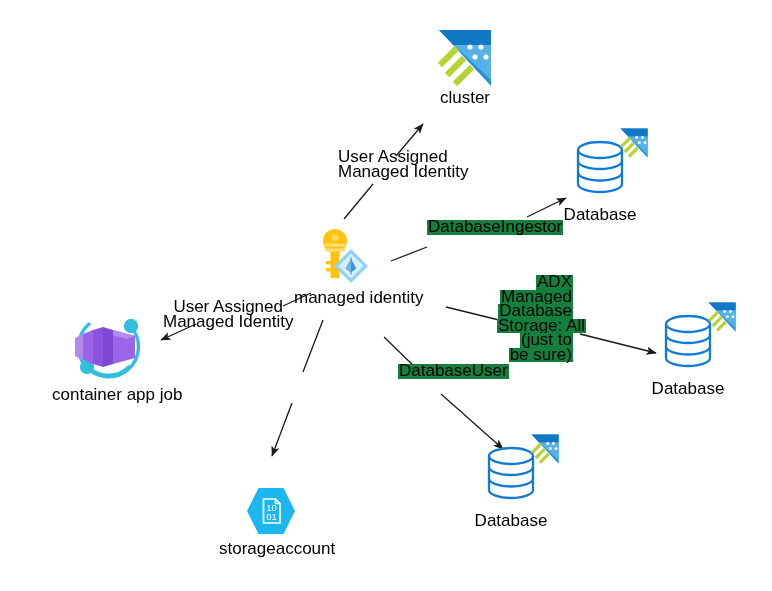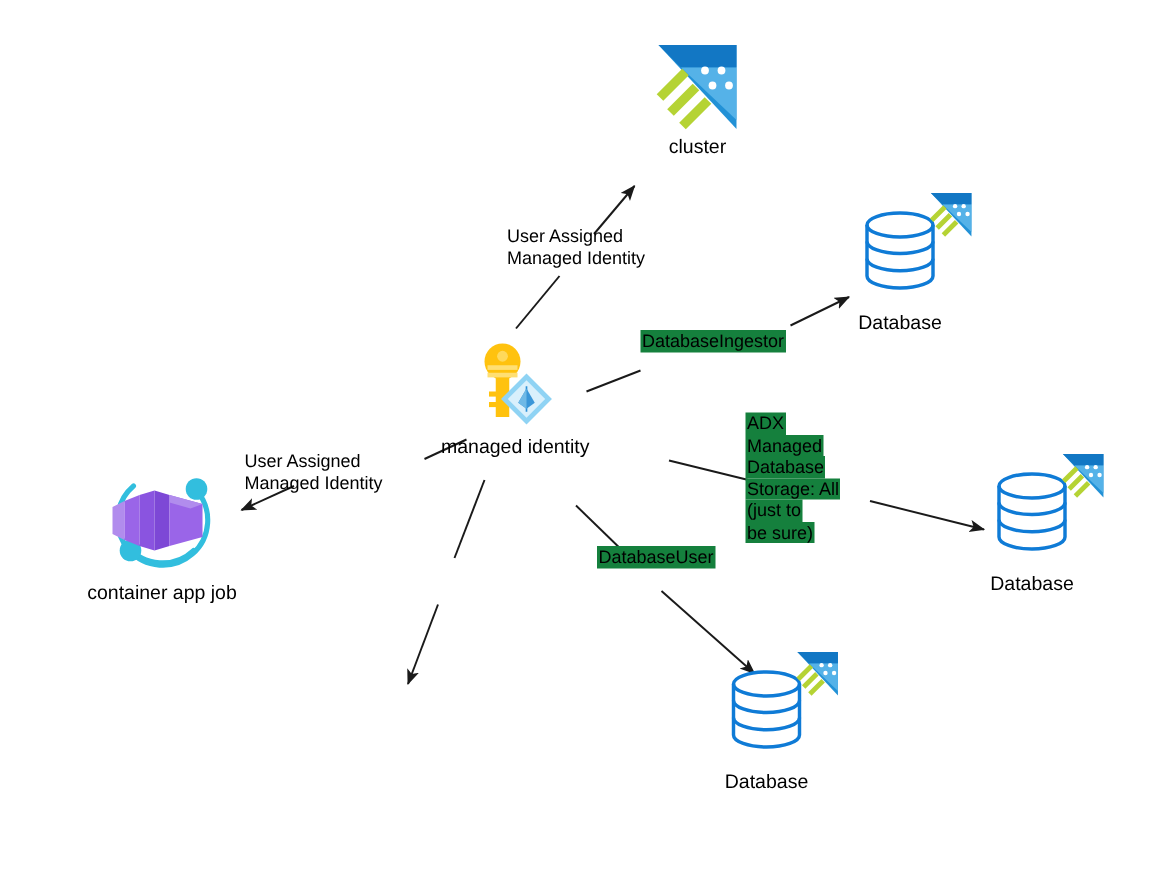--- a/index.html
+++ b/index.html
@@ -31,32 +31,32 @@
   }
   .node {
     position: absolute;
     text-align: center;
   }
   .node-icon {
     position: relative;
     margin: 0 auto;
   }
   .node-label {
-    font-size: 13px;
+    font-size: 17px;
     color: #000000;
     line-height: 15px;
     white-space: nowrap;
     margin-top: 3px;
   }
   .edge-label {
     position: absolute;
-    font-size: 12px;
+    font-size: 17px;
     color: #000000;
     line-height: 14.5px;
-    text-align: left;
+    text-align: right;
     white-space: nowrap;
   }
   .edge-label span {
     background: #15803d;
     display: inline-block;
     padding: 0 1px;
   }
   .edge-label.plain span {
     background: transparent;
   }
@@ -247,20 +247,32 @@
             <line x1="6" y1="40" x2="23" y2="23"></line>
             <line x1="13" y1="50" x2="30" y2="33"></line>
             <line x1="21" y1="59" x2="38" y2="42"></line>
           </g>
         </g>
       </svg>
     </div>
     <div class="node-label" style="margin-left:-16px;">Database</div>
   </div>
 
+  <div class="node" style="left:219px; top:486px; width:103px;">
+    <div class="node-icon" style="width:52px; height:50px;">
+      <svg viewBox="0 0 52 50" width="52" height="50" xmlns="http://www.w3.org/2000/svg">
+        <path d="M13.5 2 L38.5 2 L50 25 L38.5 48 L13.5 48 L2 25 Z" fill="#1cb7f0"></path>
+        <path d="M18.5 13 L30.5 13 L35 17.5 L35 37 L18.5 37 Z" fill="none" stroke="#ffffff" stroke-width="1.7" stroke-linejoin="round"></path>
+        <path d="M30.5 13 L30.5 17.5 L35 17.5" fill="none" stroke="#ffffff" stroke-width="1.7" stroke-linejoin="round"></path>
+        <text x="26.5" y="25" font-family="'Liberation Sans', sans-serif" font-size="9.5" fill="#ffffff" text-anchor="middle">10</text>
+        <text x="26.5" y="34" font-family="'Liberation Sans', sans-serif" font-size="9.5" fill="#ffffff" text-anchor="middle">01</text>
+      </svg>
+    </div>
+    <div class="node-label" style="margin-top:5px;">storageaccount</div>
+  </div>
 
   <div class="edge-label plain" style="left:337px; top:150px; width:104px;">
     <div><span>User Assigned</span></div>
     <div><span>Managed Identity</span></div>
   </div>
 
   <div class="edge-label" style="left:427px; top:220px; width:100px;">
     <div><span>DatabaseIngestor</span></div>
   </div>
 

